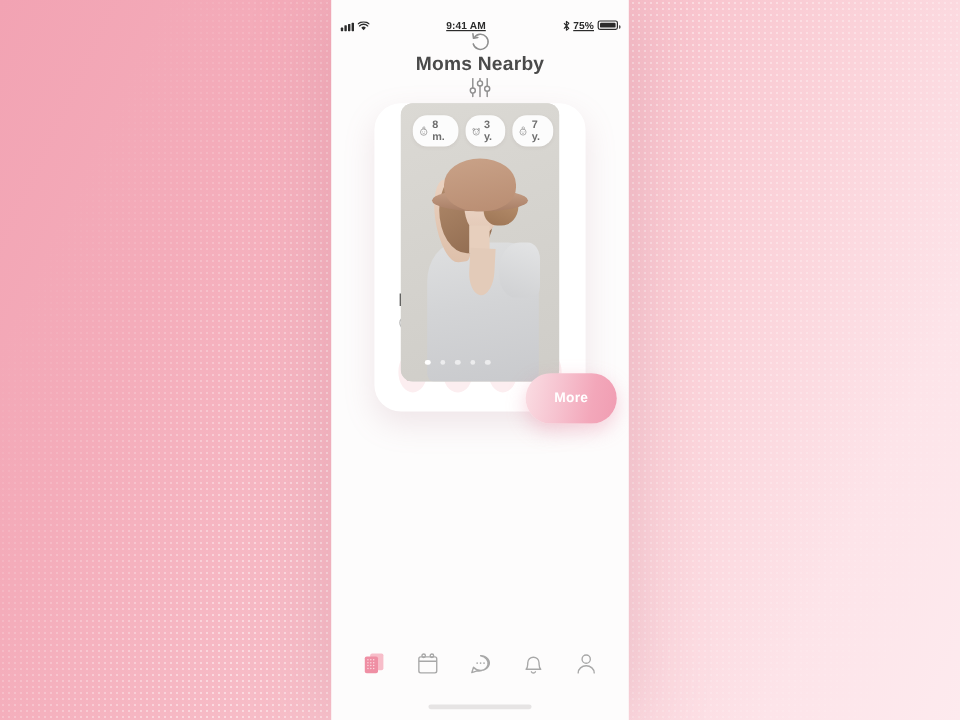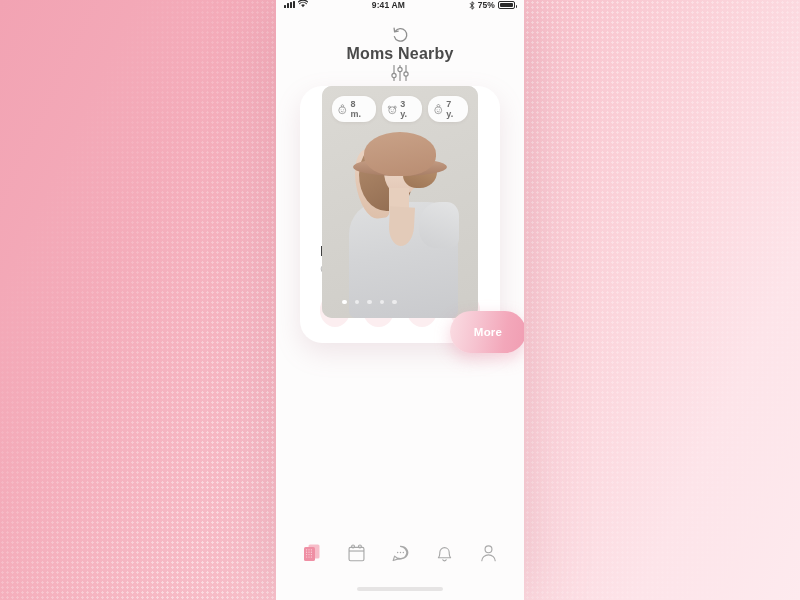--- a/index.html
+++ b/index.html
@@ -17,39 +17,39 @@
     mask-image:linear-gradient(115deg, transparent 12%, rgba(0,0,0,.85) 42%, rgba(0,0,0,.55) 70%, transparent 96%);
     pointer-events:none;
   }
   .phone{
     position:absolute; left:276px; top:0; width:248px; height:600px;
     background:#fdfcfc; overflow:hidden;
     box-shadow:0 0 60px rgba(190,110,130,.28);
   }
   
   .status{
-    height:26px; display:flex; align-items:flex-start; padding:0 9px 0 8px;
-    font-size:8.5px; color:#2b2b2b; font-weight:bold; letter-spacing:.1px;
+    height:26px; display:flex; align-items:flex-end; padding:0 9px 0 8px;
+    font-size:8.5px; color:#2b2b2b; font-weight:bold; letter-spacing:.1px;text-decoration:underline;
   }
   .st-left{ display:flex; align-items:center; gap:3px; }
   .bars{ display:flex; align-items:flex-end; gap:1px; height:7px; }
   .bars i{ width:2px; background:#2b2b2b; border-radius:.5px; display:block; }
   .bars i:nth-child(1){height:3px}.bars i:nth-child(2){height:4.5px}
   .bars i:nth-child(3){height:6px}.bars i:nth-child(4){height:7px}
   .st-center{ flex:1; text-align:center; }
   .st-right{ display:flex; align-items:center; gap:3px; }
   .batt{ width:17px; height:8px; border:1px solid #2b2b2b; border-radius:2px; padding:1px; position:relative; }
   .batt::after{ content:""; position:absolute; right:-3px; top:2.5px; width:1.5px; height:3px; background:#2b2b2b; border-radius:0 1px 1px 0; }
   .batt i{ display:block; width:100%; height:100%; background:#2b2b2b; border-radius:1px; }
   
   .header{ height:52px; display:flex; align-items:center; padding:0 16px;flex-direction:column; }
   .h-title{ flex:1; text-align:center; font-size:16px; font-weight:bold; color:#4a4a4a; letter-spacing:.2px; }
   .h-btn{ width:24px; height:24px; display:flex; align-items:center; justify-content:center; cursor:pointer; }
   
-  .stack{ position:relative; margin:8px 24px 0; }
+  .stack{ position:relative; margin:8px 36px 0; }
   .card{
     position:relative; background:#fff; border-radius:22px;
     box-shadow:0 10px 26px rgba(180,130,145,.18);
     padding-top:142px; padding-bottom:16px;
   }
   .photo{
     position:absolute; left:22px; right:22px; top:0; height:232px;
     border-radius:10px; overflow:hidden; background:#d8d6d2; z-index:3;
   }
   .photo .sky{ position:absolute; inset:0;

